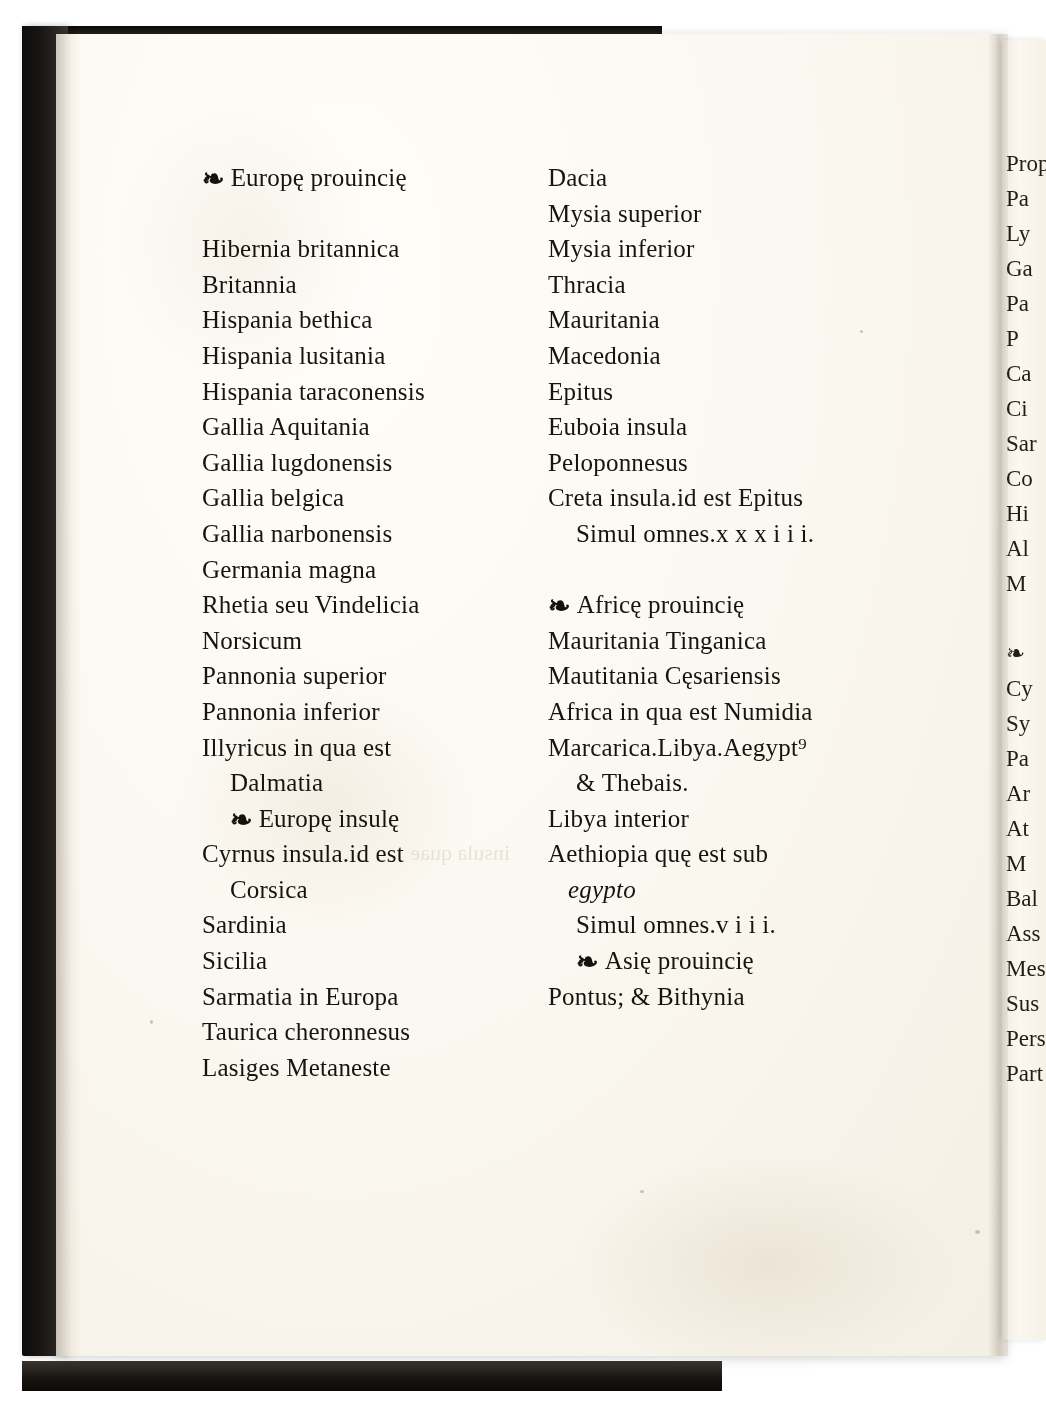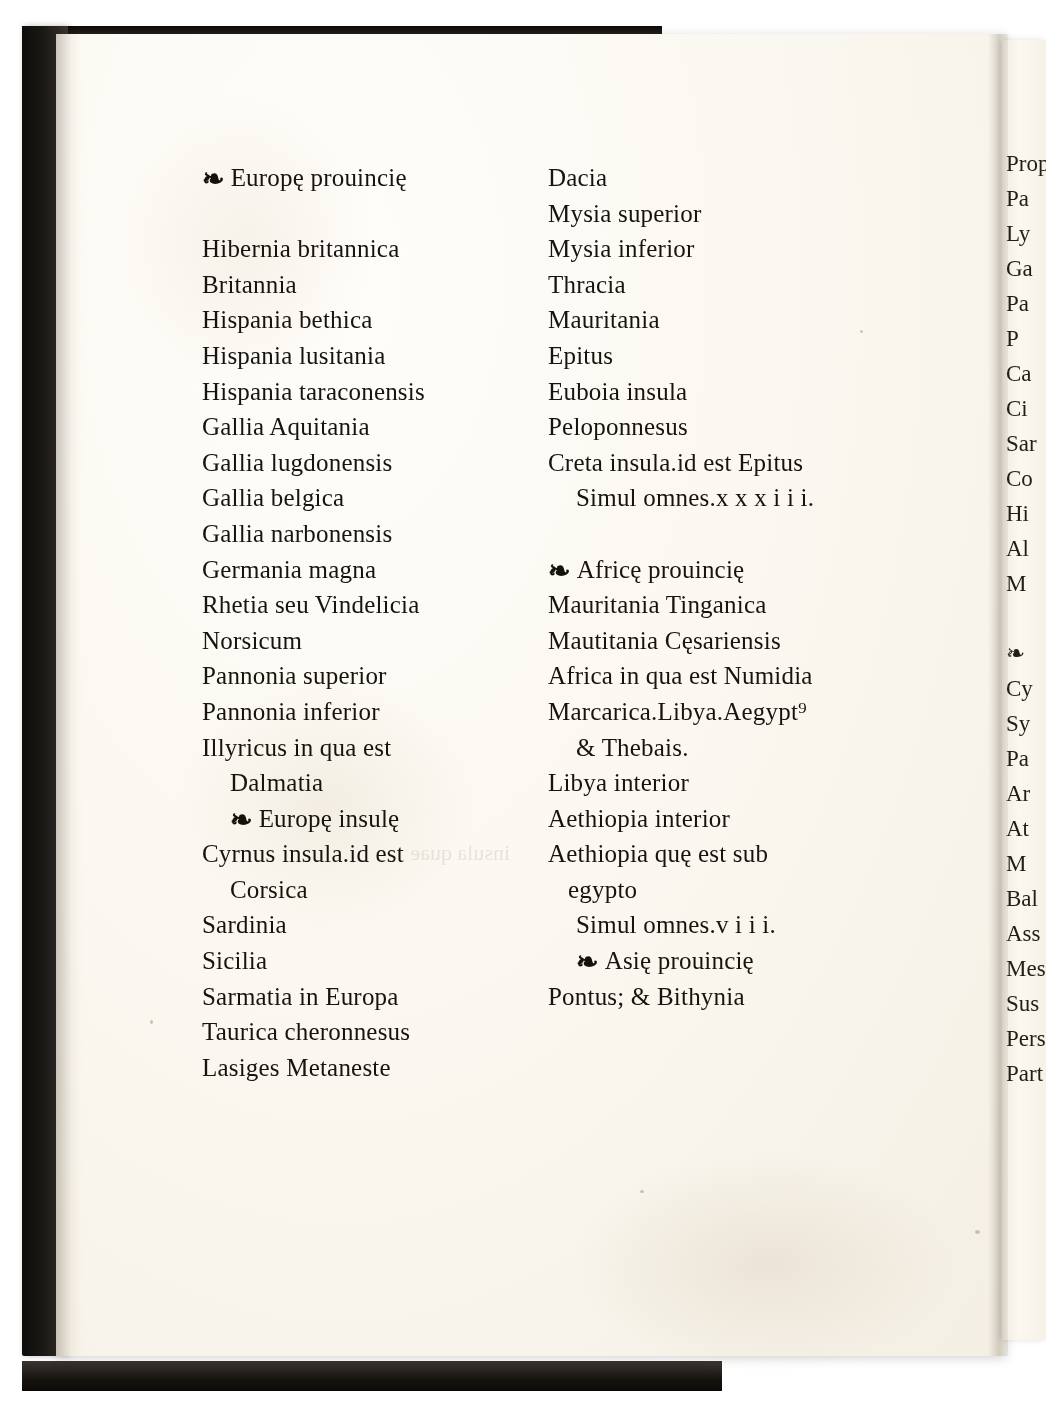--- a/index.html
+++ b/index.html
@@ -113,21 +113,21 @@
     font-size: 25px;
     line-height: 35.6px;
     color: #17140f;
     letter-spacing: 0.2px;
   }
   .col-left { left: 2px; width: 340px; }
   .col-right { left: 348px; width: 352px; }
 
   .line { white-space: pre; }
   .line.indent { padding-left: 28px; }
-  .line.indent2 { padding-left: 20px; }
+  .line.indent2 { padding-left: 20px; font-style: italic; }
   .spacer { height: 35.6px; }
 
   
   .pilcrow {
     display: inline-block;
     font-family: "DejaVu Serif", serif;
     font-weight: 700;
     font-size: 27px;
     line-height: 1;
     transform: translateY(2px);
@@ -229,34 +229,34 @@
         <div class="line">Sarmatia in Europa</div>
         <div class="line">Taurica cheronnesus</div>
         <div class="line">Lasiges Metaneste</div>
       </div>
     <div class="col col-right">
         <div class="line">Dacia</div>
         <div class="line">Mysia superior</div>
         <div class="line">Mysia inferior</div>
         <div class="line">Thracia</div>
         <div class="line">Mauritania</div>
+        <div class="line">Macedonia</div>
         <div class="line">Epitus</div>
         <div class="line">Euboia insula</div>
         <div class="line">Peloponnesus</div>
         <div class="line">Creta insula.id est Epitus</div>
         <div class="line indent">Simul omnes.x x x i i i.</div>
         <div class="spacer"></div>
         <div class="line"><span class="pilcrow">❧</span><span>Africę prouincię</span></div>
         <div class="line">Mauritania Tinganica</div>
         <div class="line">Mautitania Cęsariensis</div>
         <div class="line">Africa in qua est Numidia</div>
         <div class="line">Marcarica.Libya.Aegypt⁹</div>
         <div class="line indent">&amp; Thebais.</div>
         <div class="line">Libya interior</div>
-        <div class="line">Aethiopia interior</div>
         <div class="line">Aethiopia quę est sub</div>
         <div class="line indent2">egypto</div>
         <div class="line indent">Simul omnes.v i i i.</div>
         <div class="line head-indent"><span class="pilcrow">❧</span><span>Asię prouincię</span></div>
         <div class="line">Pontus; &amp; Bithynia</div>
       </div>
   </div>
 
   <div class="frag"><span class="fl">Prop</span><span class="fl">Pa</span><span class="fl">Ly</span><span class="fl">Ga</span><span class="fl">Pa</span><span class="fl">P</span><span class="fl">Ca</span><span class="fl">Ci</span><span class="fl">Sar</span><span class="fl">Co</span><span class="fl">Hi</span><span class="fl">Al</span><span class="fl">M</span><span class="fsp"></span><span class="fl">❧</span><span class="fl">Cy</span><span class="fl">Sy</span><span class="fl">Pa</span><span class="fl">Ar</span><span class="fl">At</span><span class="fl">M</span><span class="fl">Bal</span><span class="fl">Ass</span><span class="fl">Mes</span><span class="fl">Sus</span><span class="fl">Persi</span><span class="fl">Part</span></div>
 </div>

